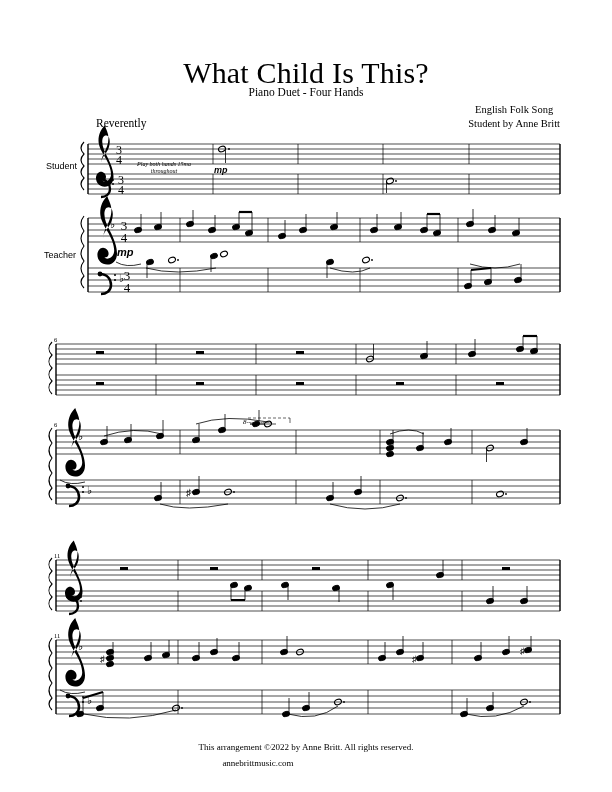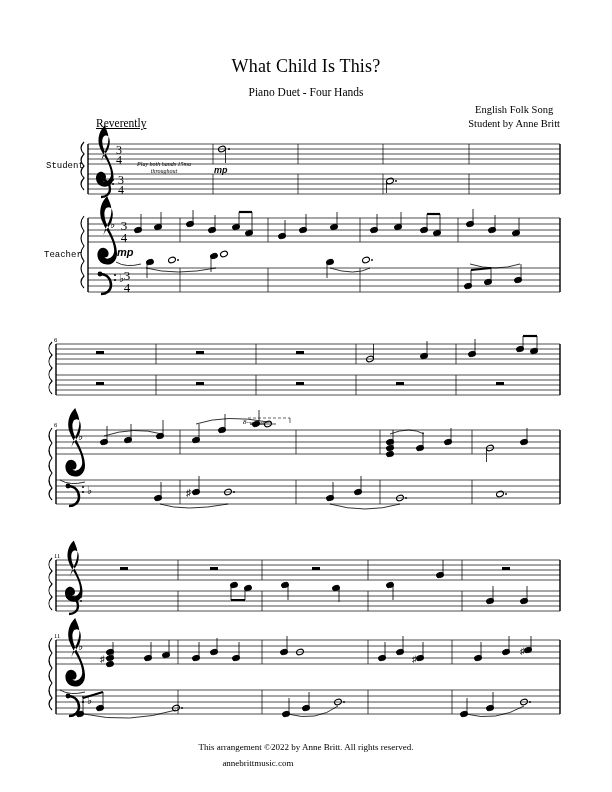--- a/index.html
+++ b/index.html
@@ -21,21 +21,21 @@
     width: 612px;
     height: 792px;
   }
   
   .title {
     position: absolute;
     top: 56px;
     left: 0;
     width: 612px;
     text-align: center;
-    font-size: 18px;
+    font-size: 30px;
     letter-spacing: 0.2px;
   }
   .subtitle {
     position: absolute;
     top: 86px;
     left: 0;
     width: 612px;
     text-align: center;
     font-size: 11.5px;
   }
@@ -45,26 +45,25 @@
     right: 52px;
     text-align: center;
     font-size: 10.5px;
     line-height: 14px;
   }
   .tempo {
     position: absolute;
     top: 117px;
     left: 96px;
     font-size: 11.5px;
-    text-decoration: underline;
   }
   .part-label {
     position: absolute;
     font-size: 9px;
-    font-family: Liberation Mono, monospace;
+    font-family: Liberation Sans, sans-serif;
   }
   .instruction {
     position: absolute;
     font-size: 6px;
     font-style: italic;
     line-height: 7.5px;
     text-align: center;
   }
   .dynamic {
     position: absolute;

